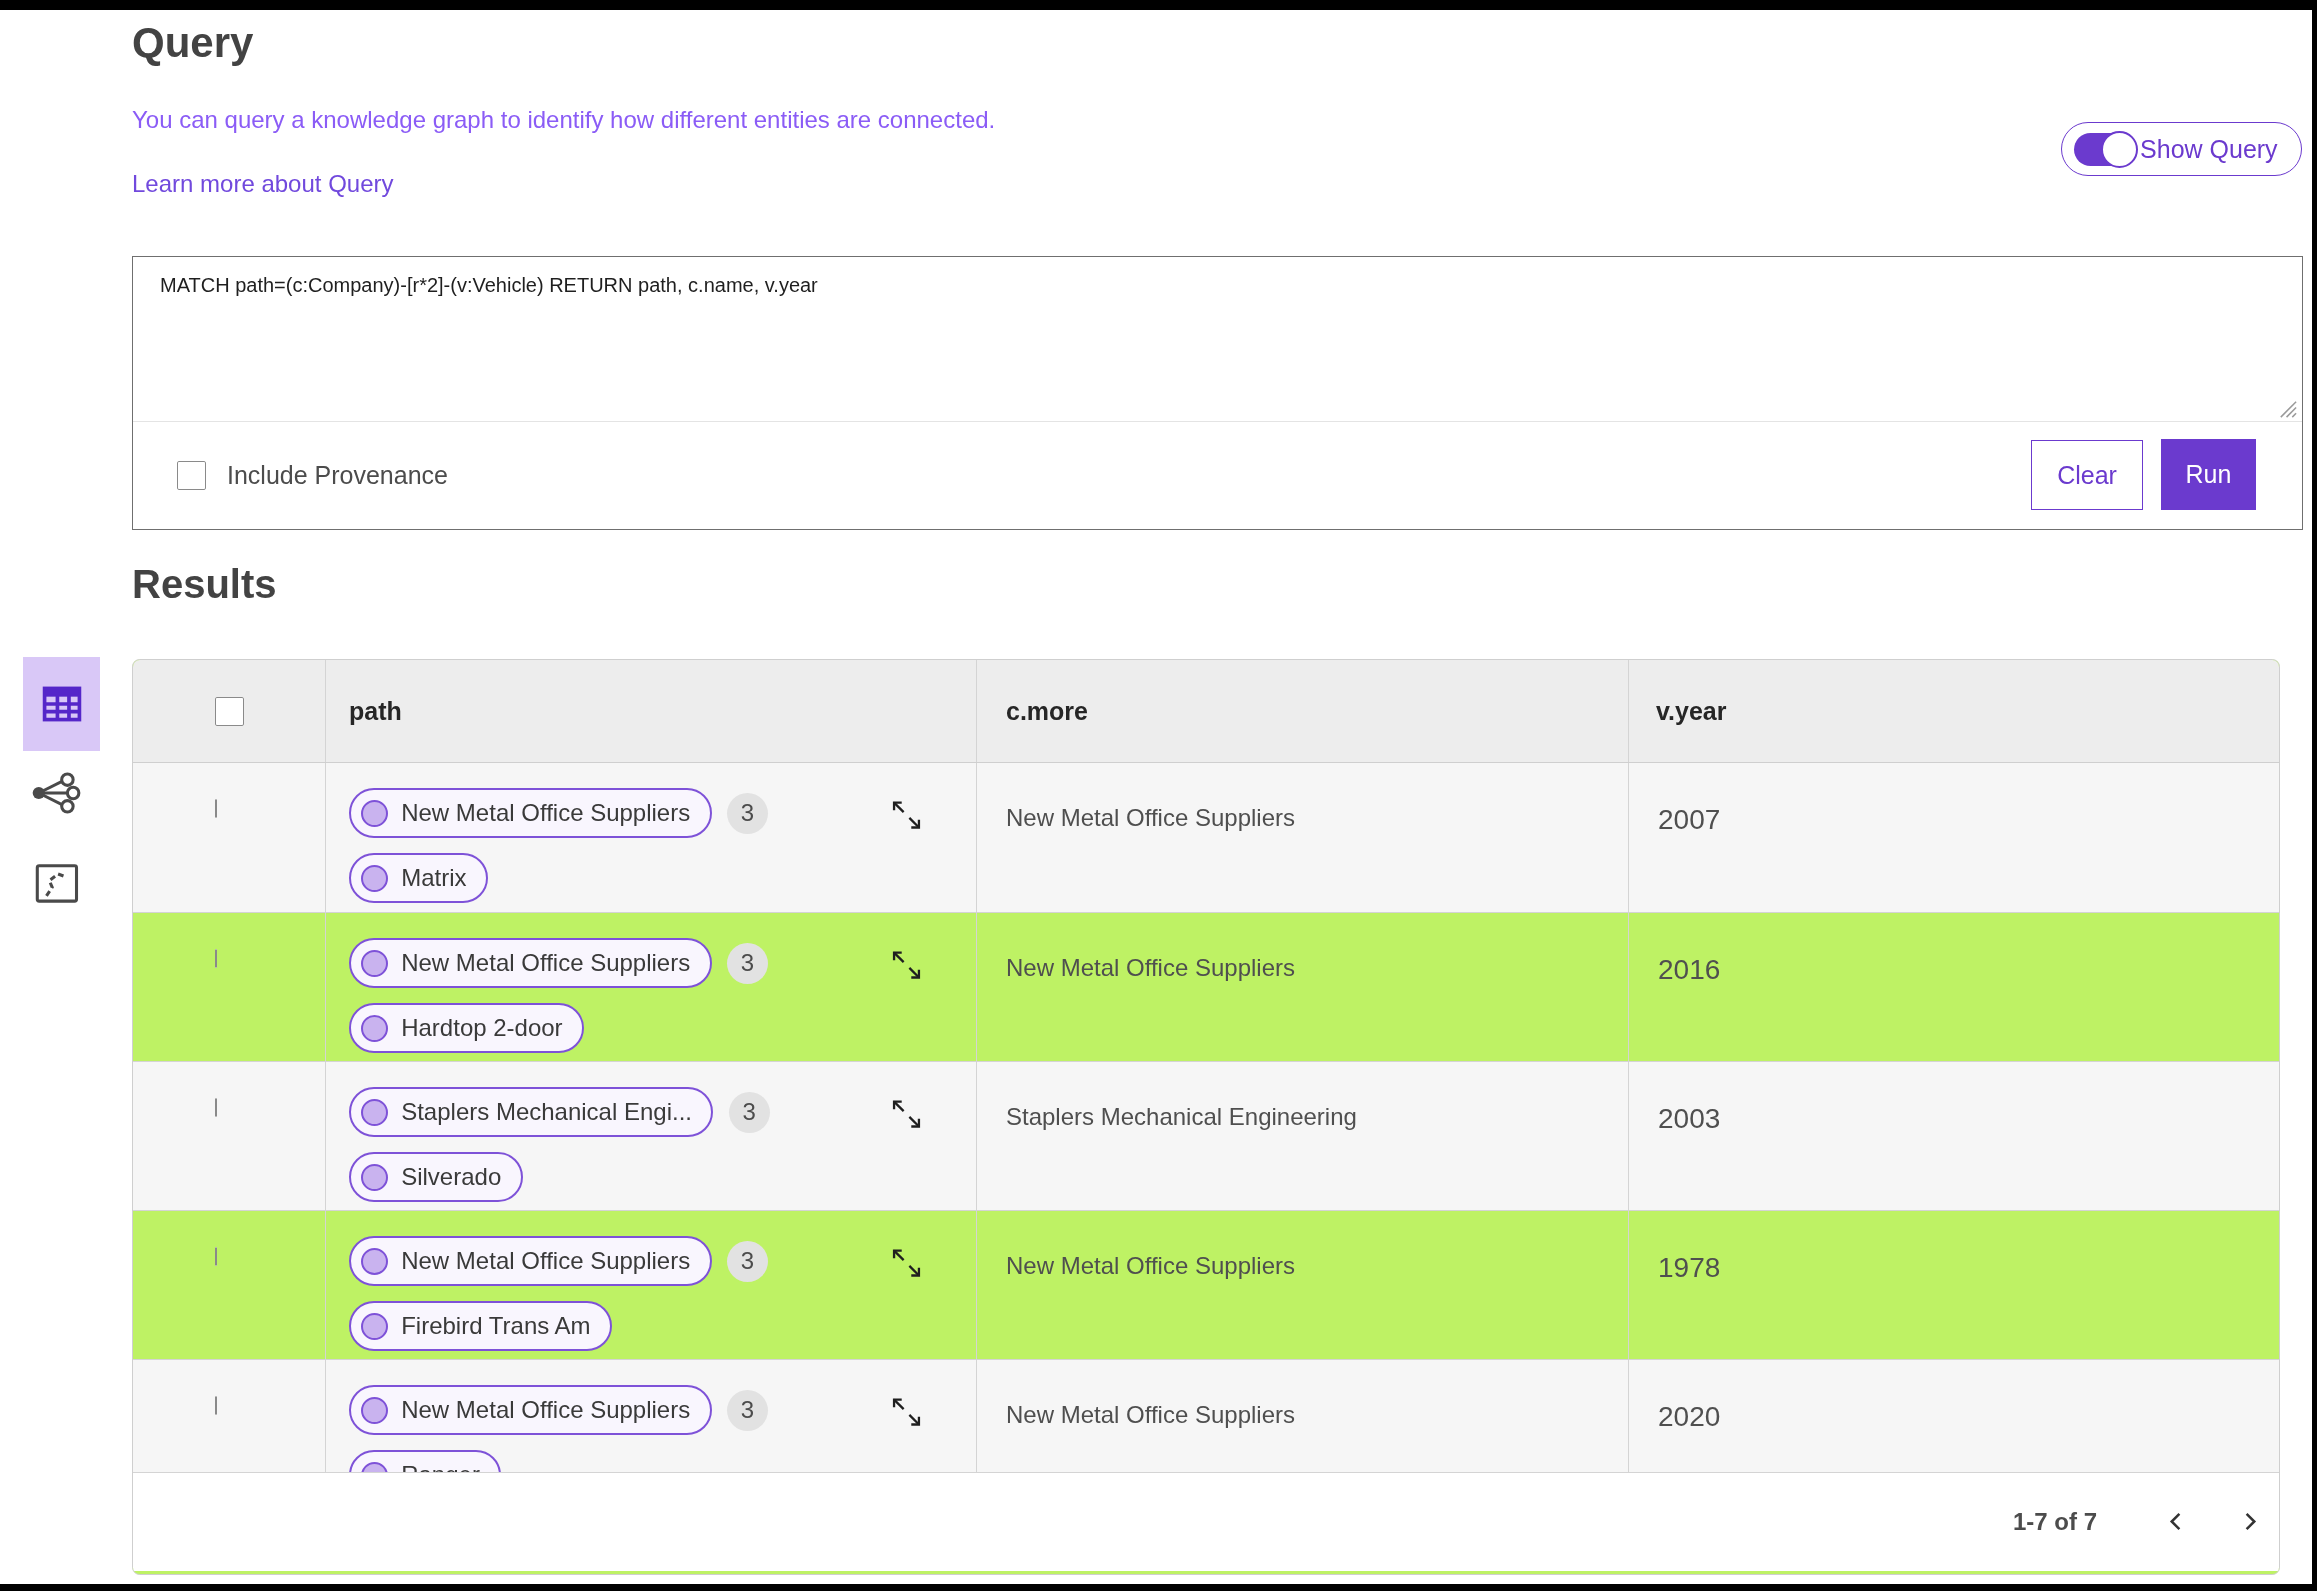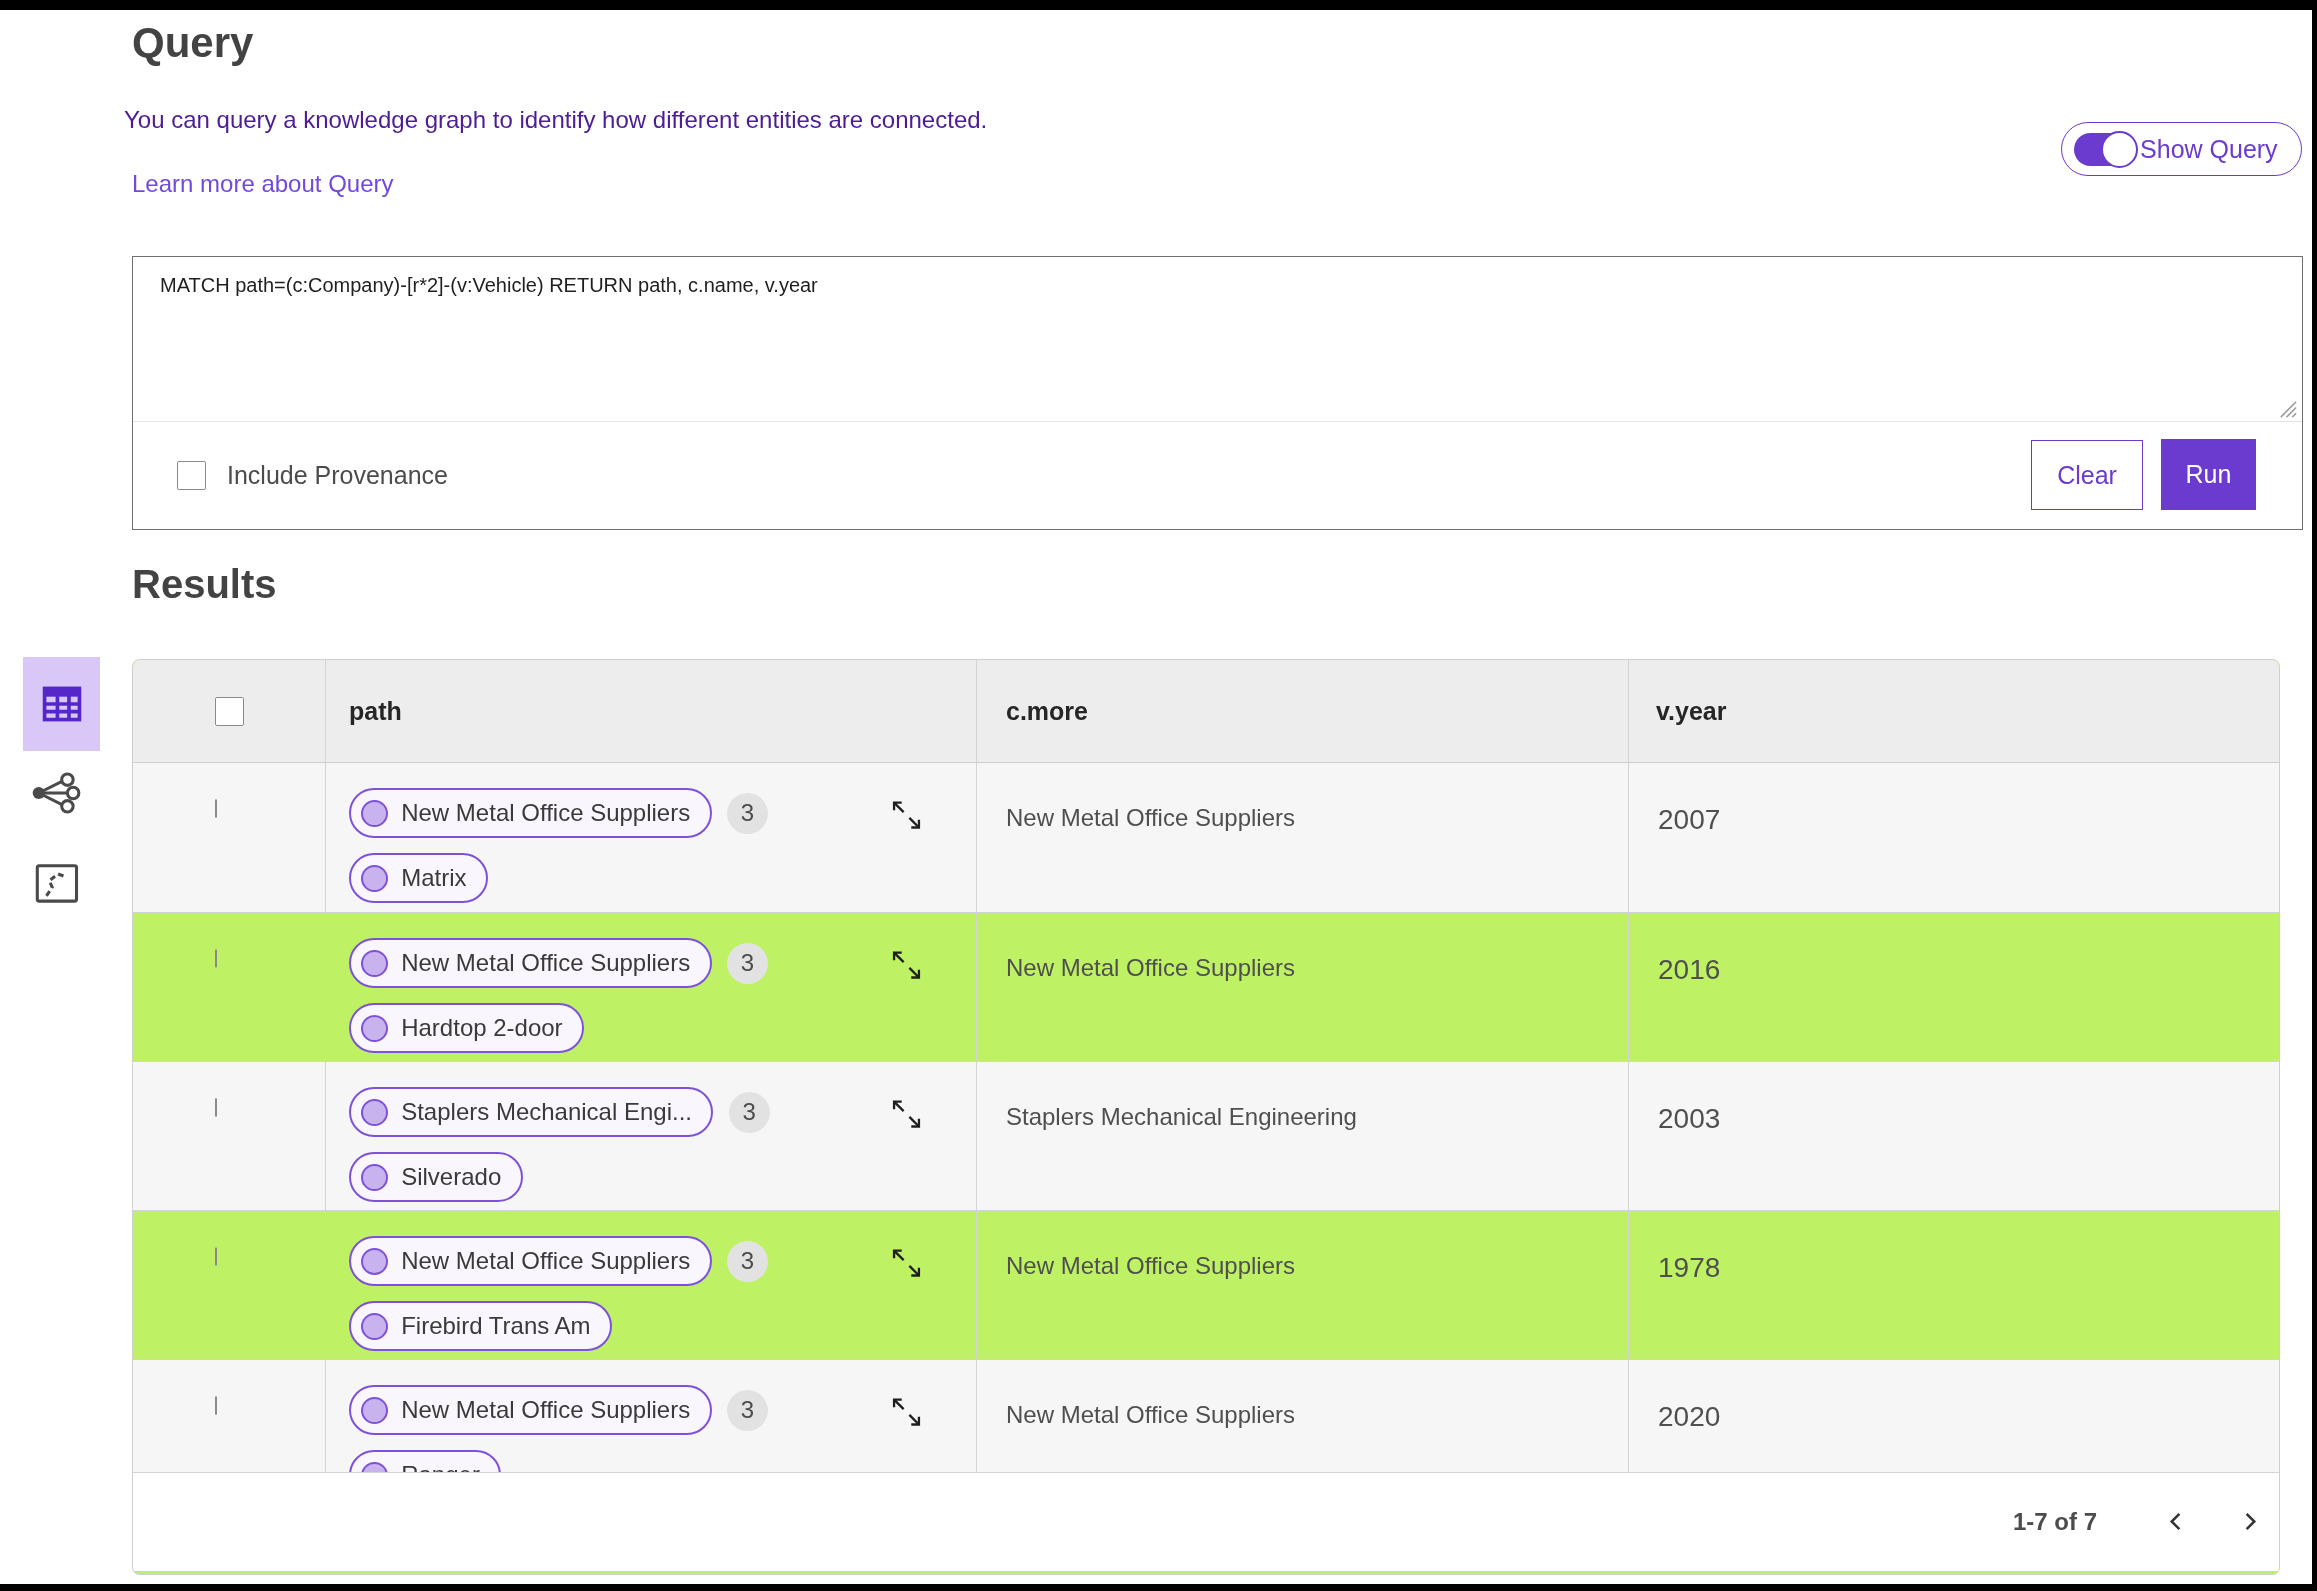--- a/index.html
+++ b/index.html
@@ -8,21 +8,21 @@
   }
   *{margin:0;padding:0;}
   body{background:#fff;font-family:"Liberation Sans",sans-serif;}
   #screen{position:relative;width:2317px;height:1591px;background:#fff;overflow:hidden;}
 
   .frame-top{position:absolute;left:0;top:0;width:100%;height:9.7px;background:#000;}
   .frame-right{position:absolute;right:0;top:0;width:4.8px;height:100%;background:#000;}
   .frame-bottom{position:absolute;left:0;bottom:0;width:100%;height:6.8px;background:#000;}
 
   .page-title{position:absolute;left:132px;top:19.3px;font-size:42px;font-weight:700;color:#434343;}
-  .page-desc{position:absolute;left:124px;top:106px;font-size:24px;color:#4c1d95;}
+  .page-desc{position:absolute;left:132px;top:106px;font-size:24px;color:#8b5cf6;}
   .learn-link{position:absolute;left:132px;top:170px;font-size:24px;color:var(--link);cursor:pointer;}
 
   .show-query{position:absolute;right:15.4px;top:122px;height:54px;border:1.9px solid var(--accent);
     border-radius:29px;display:flex;align-items:center;padding:0 23px 0 11.6px;background:#fff;
     color:var(--accent);font-size:25px;cursor:pointer;box-sizing:border-box;}
   .toggle-track{width:62px;height:33px;background:var(--accent);border-radius:17.4px;position:relative;flex:none;}
   .toggle-knob{position:absolute;right:-1.9px;top:-1.9px;width:37px;height:37px;background:#fff;
     border:2.9px solid var(--accent);border-radius:50%;box-sizing:border-box;}
   .show-query-label{margin-left:4px;}
 

